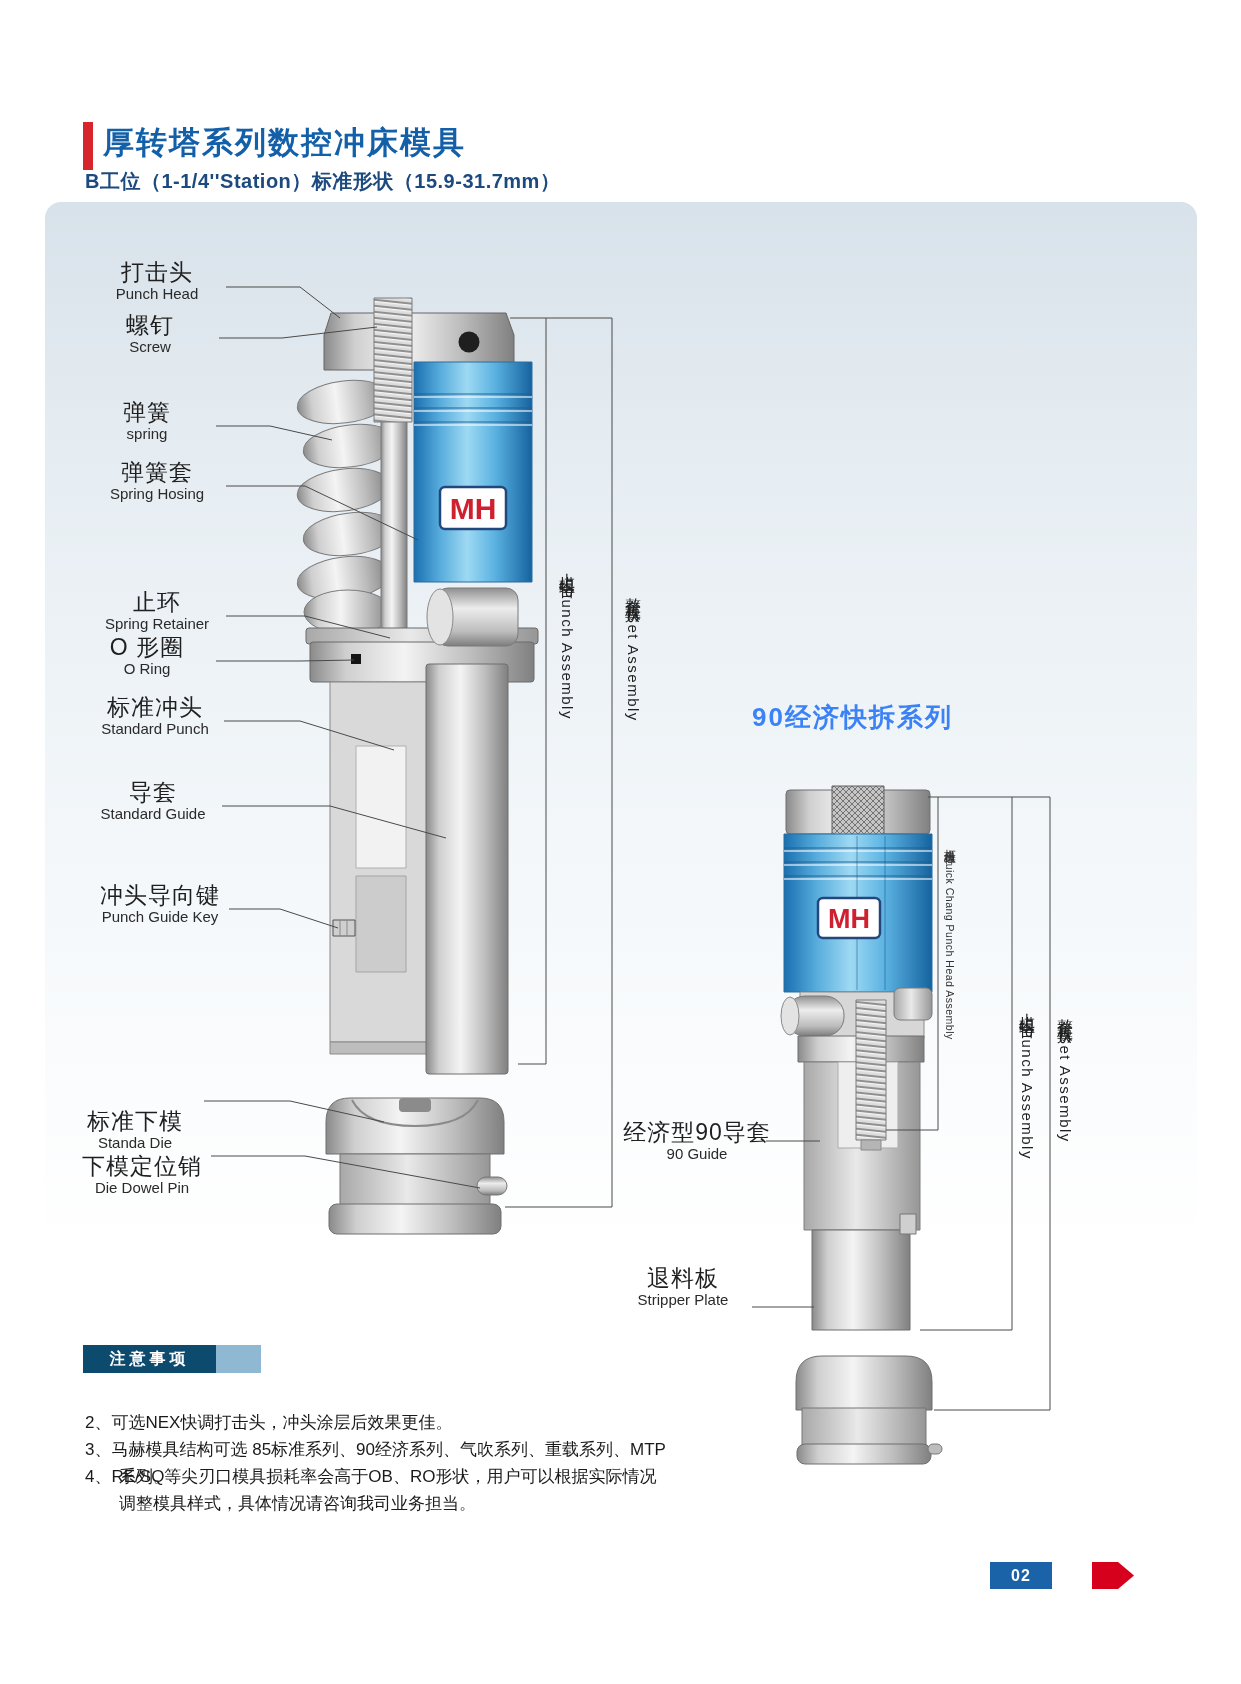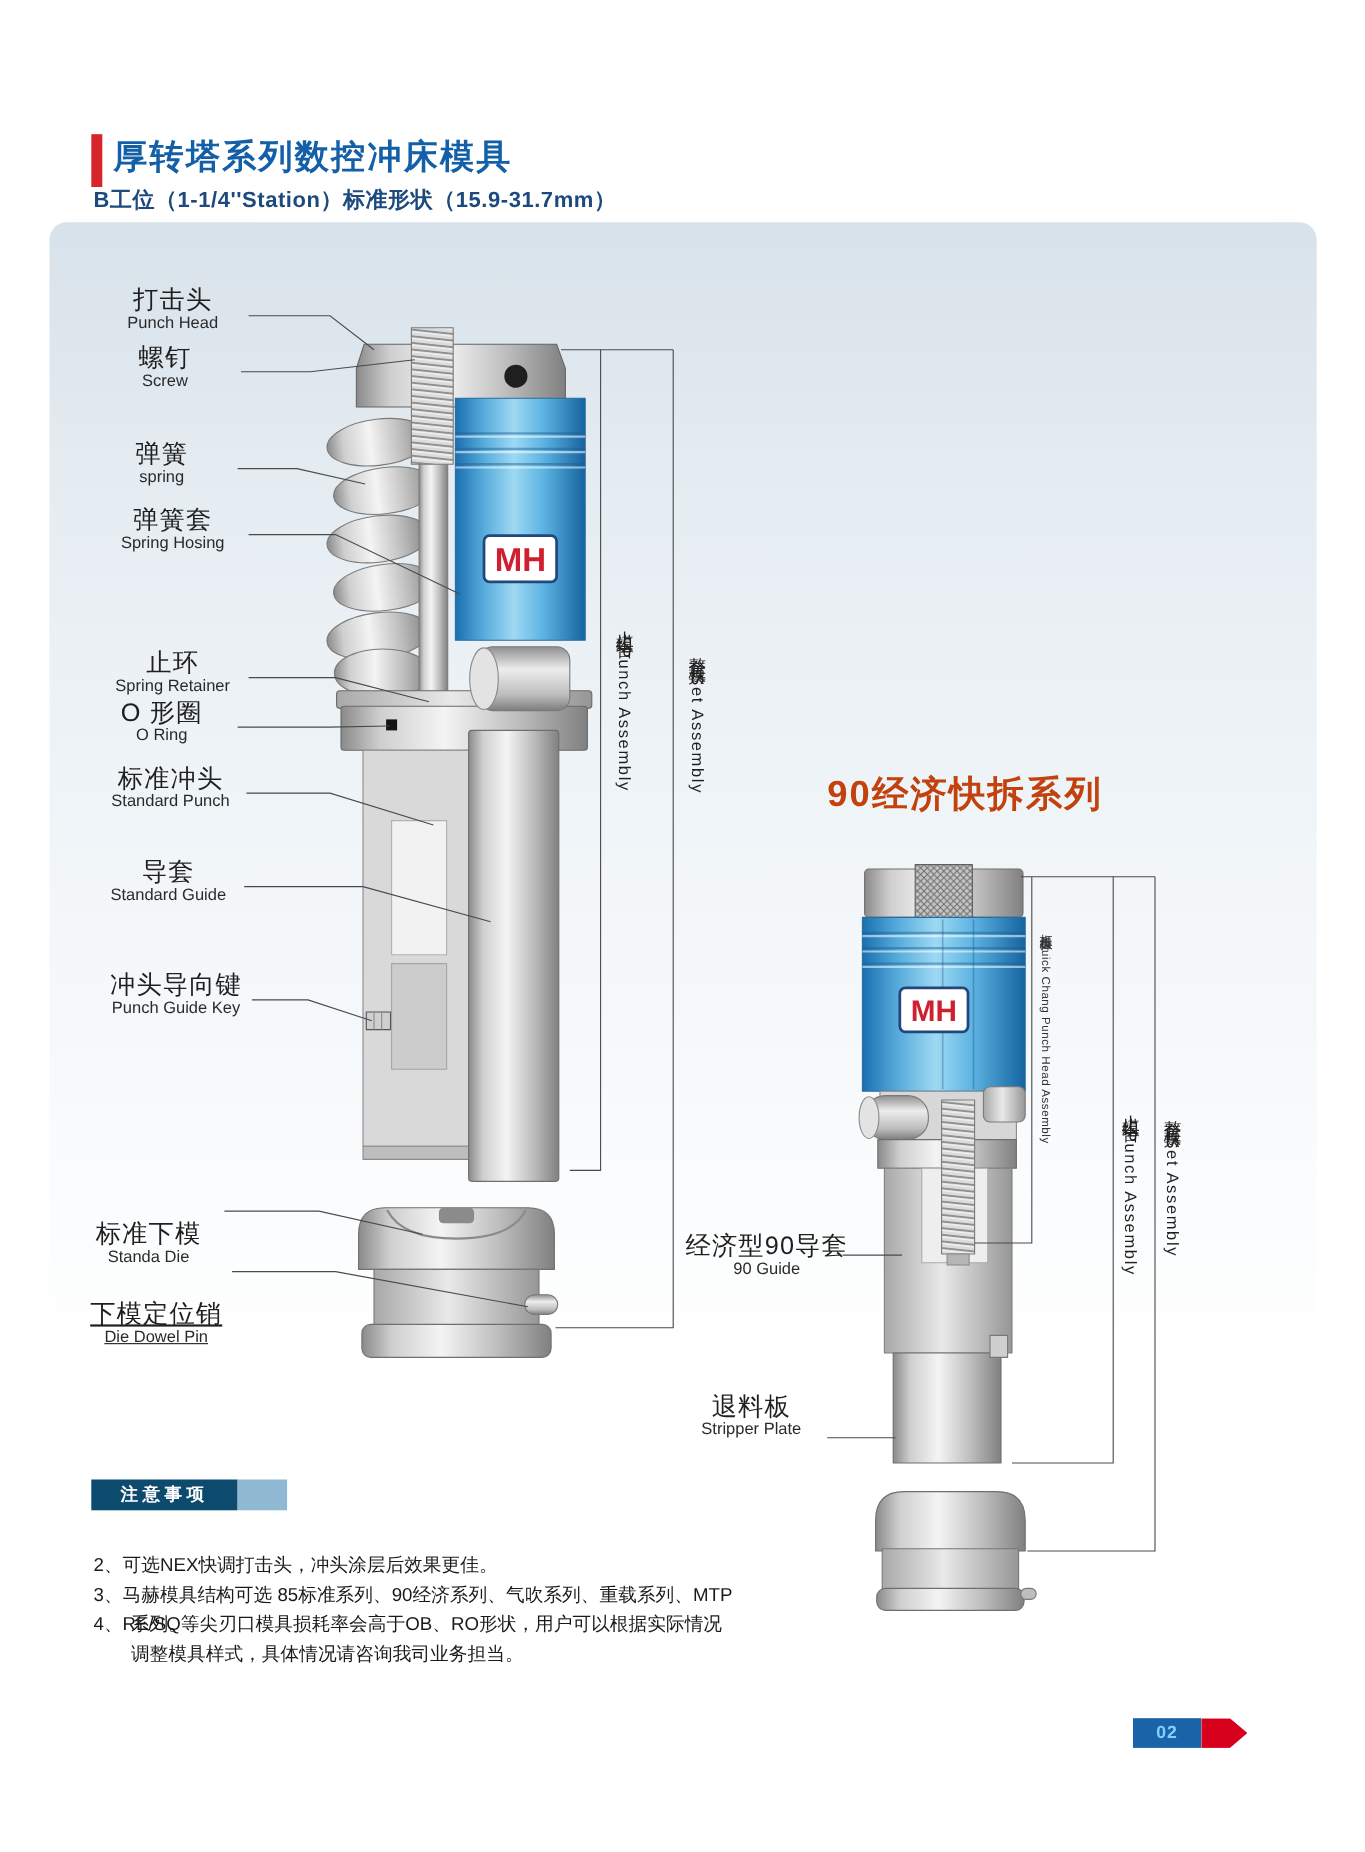--- a/index.html
+++ b/index.html
@@ -17,34 +17,34 @@
   .title { position:absolute; left:103px; top:122px; font-size:31px; font-weight:bold; color:#1360a8; letter-spacing:2px; }
   .subtitle { position:absolute; left:85px; top:168px; font-size:20px; font-weight:bold; color:#1c4a7e; letter-spacing:0.5px; }
 
   .art { position:absolute; left:0; top:0; width:1241px; height:1684px; }
   .art text { font-family:"Liberation Sans","DejaVu Sans",sans-serif; }
 
   .lbl { position:absolute; width:150px; text-align:center; color:#1f1f1f; line-height:21px; }
   .lbl .zh { font-size:23px; letter-spacing:1px; }
   .lbl .en { font-size:15px; color:#2a2a2a; }
 
-  .r-title { position:absolute; left:752px; top:700px; font-size:33px; font-weight:bold; color:#c2410c; letter-spacing:2px; }
+  .r-title { position:absolute; left:752px; top:700px; font-size:26px; font-weight:bold; color:#3b82f6; letter-spacing:2px; }
 
   .vlabel { position:absolute; writing-mode:vertical-rl; text-orientation:mixed; font-size:16px; color:#1f1f1f; letter-spacing:3px; }
   .vlabel .ven { margin-top:16px; letter-spacing:1.5px; font-size:15px; }
   .vlabel.small { font-size:11.5px; letter-spacing:1px; color:#333; }
   .vlabel.small .ven { font-size:10.5px; margin-top:10px; letter-spacing:0.5px; }
 
   .note-header { position:absolute; left:83px; top:1345px; width:133px; height:28px; background:#0c4a6e; color:#fff;
     font-size:16px; font-weight:bold; display:flex; align-items:center; justify-content:center; letter-spacing:4px; }
   .note-header-ext { position:absolute; left:216px; top:1345px; width:45px; height:28px; background:#8fb8d2; }
   .note-item { position:absolute; left:85px; width:585px; font-size:17px; color:#1a1a1a; line-height:27px;
     padding-left:34px; text-indent:-34px; }
 
-  .page-num { position:absolute; left:1030px; top:1562px; width:62px; height:27px; background:#1b63a8; color:#7dd3fc;
+  .page-num { position:absolute; left:990px; top:1562px; width:62px; height:27px; background:#1b63a8; color:#ffffff;
     font-size:16px; font-weight:bold; display:flex; align-items:center; justify-content:center; letter-spacing:1px; }
   .page-arrow { position:absolute; left:1092px; top:1562px; width:42px; height:27px; background:#d6001c;
     clip-path:polygon(0 0,62% 0,100% 50%,62% 100%,0 100%); }
 </style>
 </head>
 <body>
 
 <div class="page">
 
   <div class="diagram-bg"></div>
@@ -274,21 +274,21 @@
     <div class="en">Standard Guide</div>
   </div>
   <div class="lbl" style="left:85px;top:885px;">
     <div class="zh">冲头导向键</div>
     <div class="en">Punch Guide Key</div>
   </div>
   <div class="lbl" style="left:60px;top:1077px;margin-top:34px;">
     <div class="zh">标准下模</div>
     <div class="en">Standa Die</div>
   </div>
-  <div class="lbl" style="left:67px;top:1184px;text-decoration:underline;">
+  <div class="lbl" style="left:67px;top:1156px;">
     <div class="zh">下模定位销</div>
     <div class="en">Die Dowel Pin</div>
   </div>
 
   <div class="vlabel" style="left:556px;top:560px;">
     <span>上模组合</span><span class="ven">Punch Assembly</span>
   </div>
   <div class="vlabel" style="left:622px;top:585px;">
     <span>整套模具</span><span class="ven">Set Assembly</span>
   </div>

